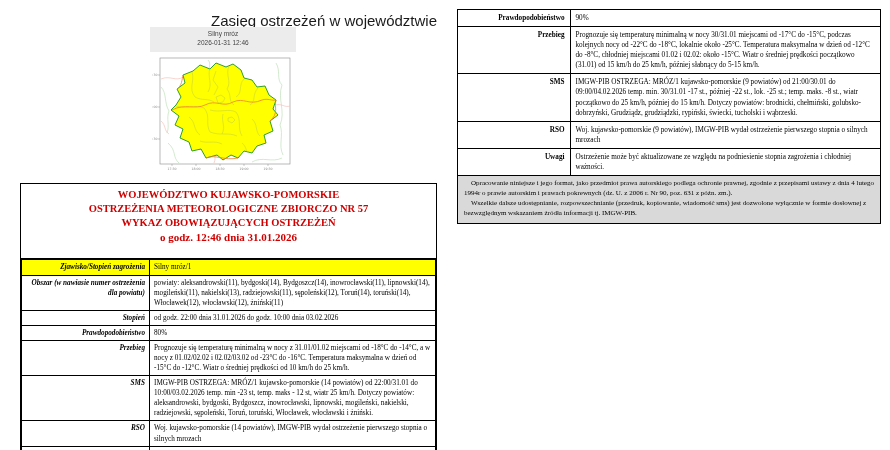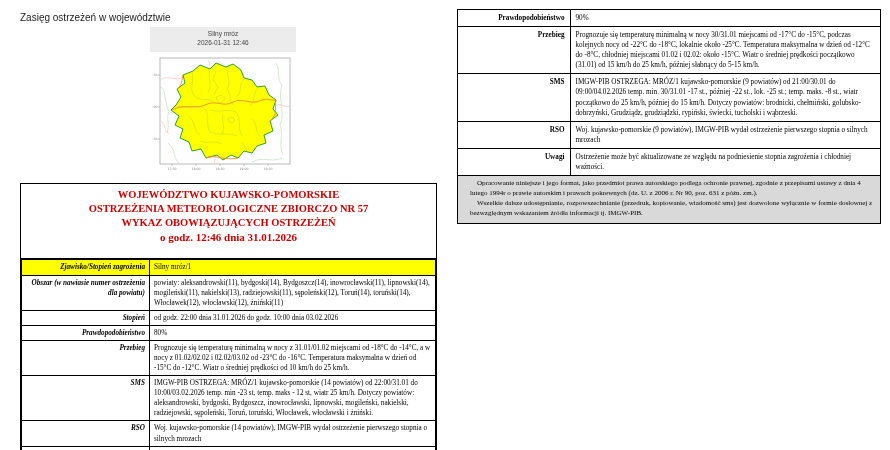--- a/index.html
+++ b/index.html
@@ -2,22 +2,22 @@
 <html><head>
 <meta charset="utf-8">
 <style>
   * { margin:0; padding:0; box-sizing:border-box; }
   html,body { width:890px; height:450px; background:#ffffff; overflow:hidden; }
   body { position:relative; font-family:"Liberation Serif", serif; color:#000; }
 
   
   .map-title{
     position:absolute; left:20px; top:12px; width:417px;
-    text-align:left; font-family:"Liberation Sans", sans-serif;
-    font-size:10px; color:#1a1a1a;
+    text-align:right; font-family:"Liberation Sans", sans-serif;
+    font-size:15px; color:#1a1a1a;
   }
   .legend-box{
     position:absolute; left:150px; top:27px; width:146px; height:25px;
     background:#ececec; text-align:center; padding-top:3px;
     font-family:"Liberation Sans", sans-serif; font-size:6.5px; color:#444;
     line-height:1.35;
   }
   .map-wrap{ position:absolute; left:152px; top:55px; width:142px; height:124px; }
   .map-wrap svg{ display:block; }
 
@@ -47,21 +47,21 @@
   .right-panel{
     position:absolute; left:457px; top:9px; width:424px;
     border:1px solid #000;
   }
   .right-panel table{ border-style:hidden; }  
   .right-panel th{ width:112px; }
   .right-panel td{ padding:3px 5px; }
   .right-panel th{ padding:3px 5px; }
   .copyright{
     border-top:1px solid #000; background:#d9d9d9;
-    font-size:7px; line-height:1.42; padding:3px 6px 4px 12px;
+    font-size:7px; line-height:1.42; padding:3px 6px 4px 6px;
   }
   .copyright p{ text-indent:7px; }
 
   
   .tick-label{ font-family:"DejaVu Sans", sans-serif; font-size:3.2px; fill:#8a8a8a; }
 </style>
 </head>
 <body>
 
 <div class="map-title">Zasięg ostrzeżeń w województwie</div>

